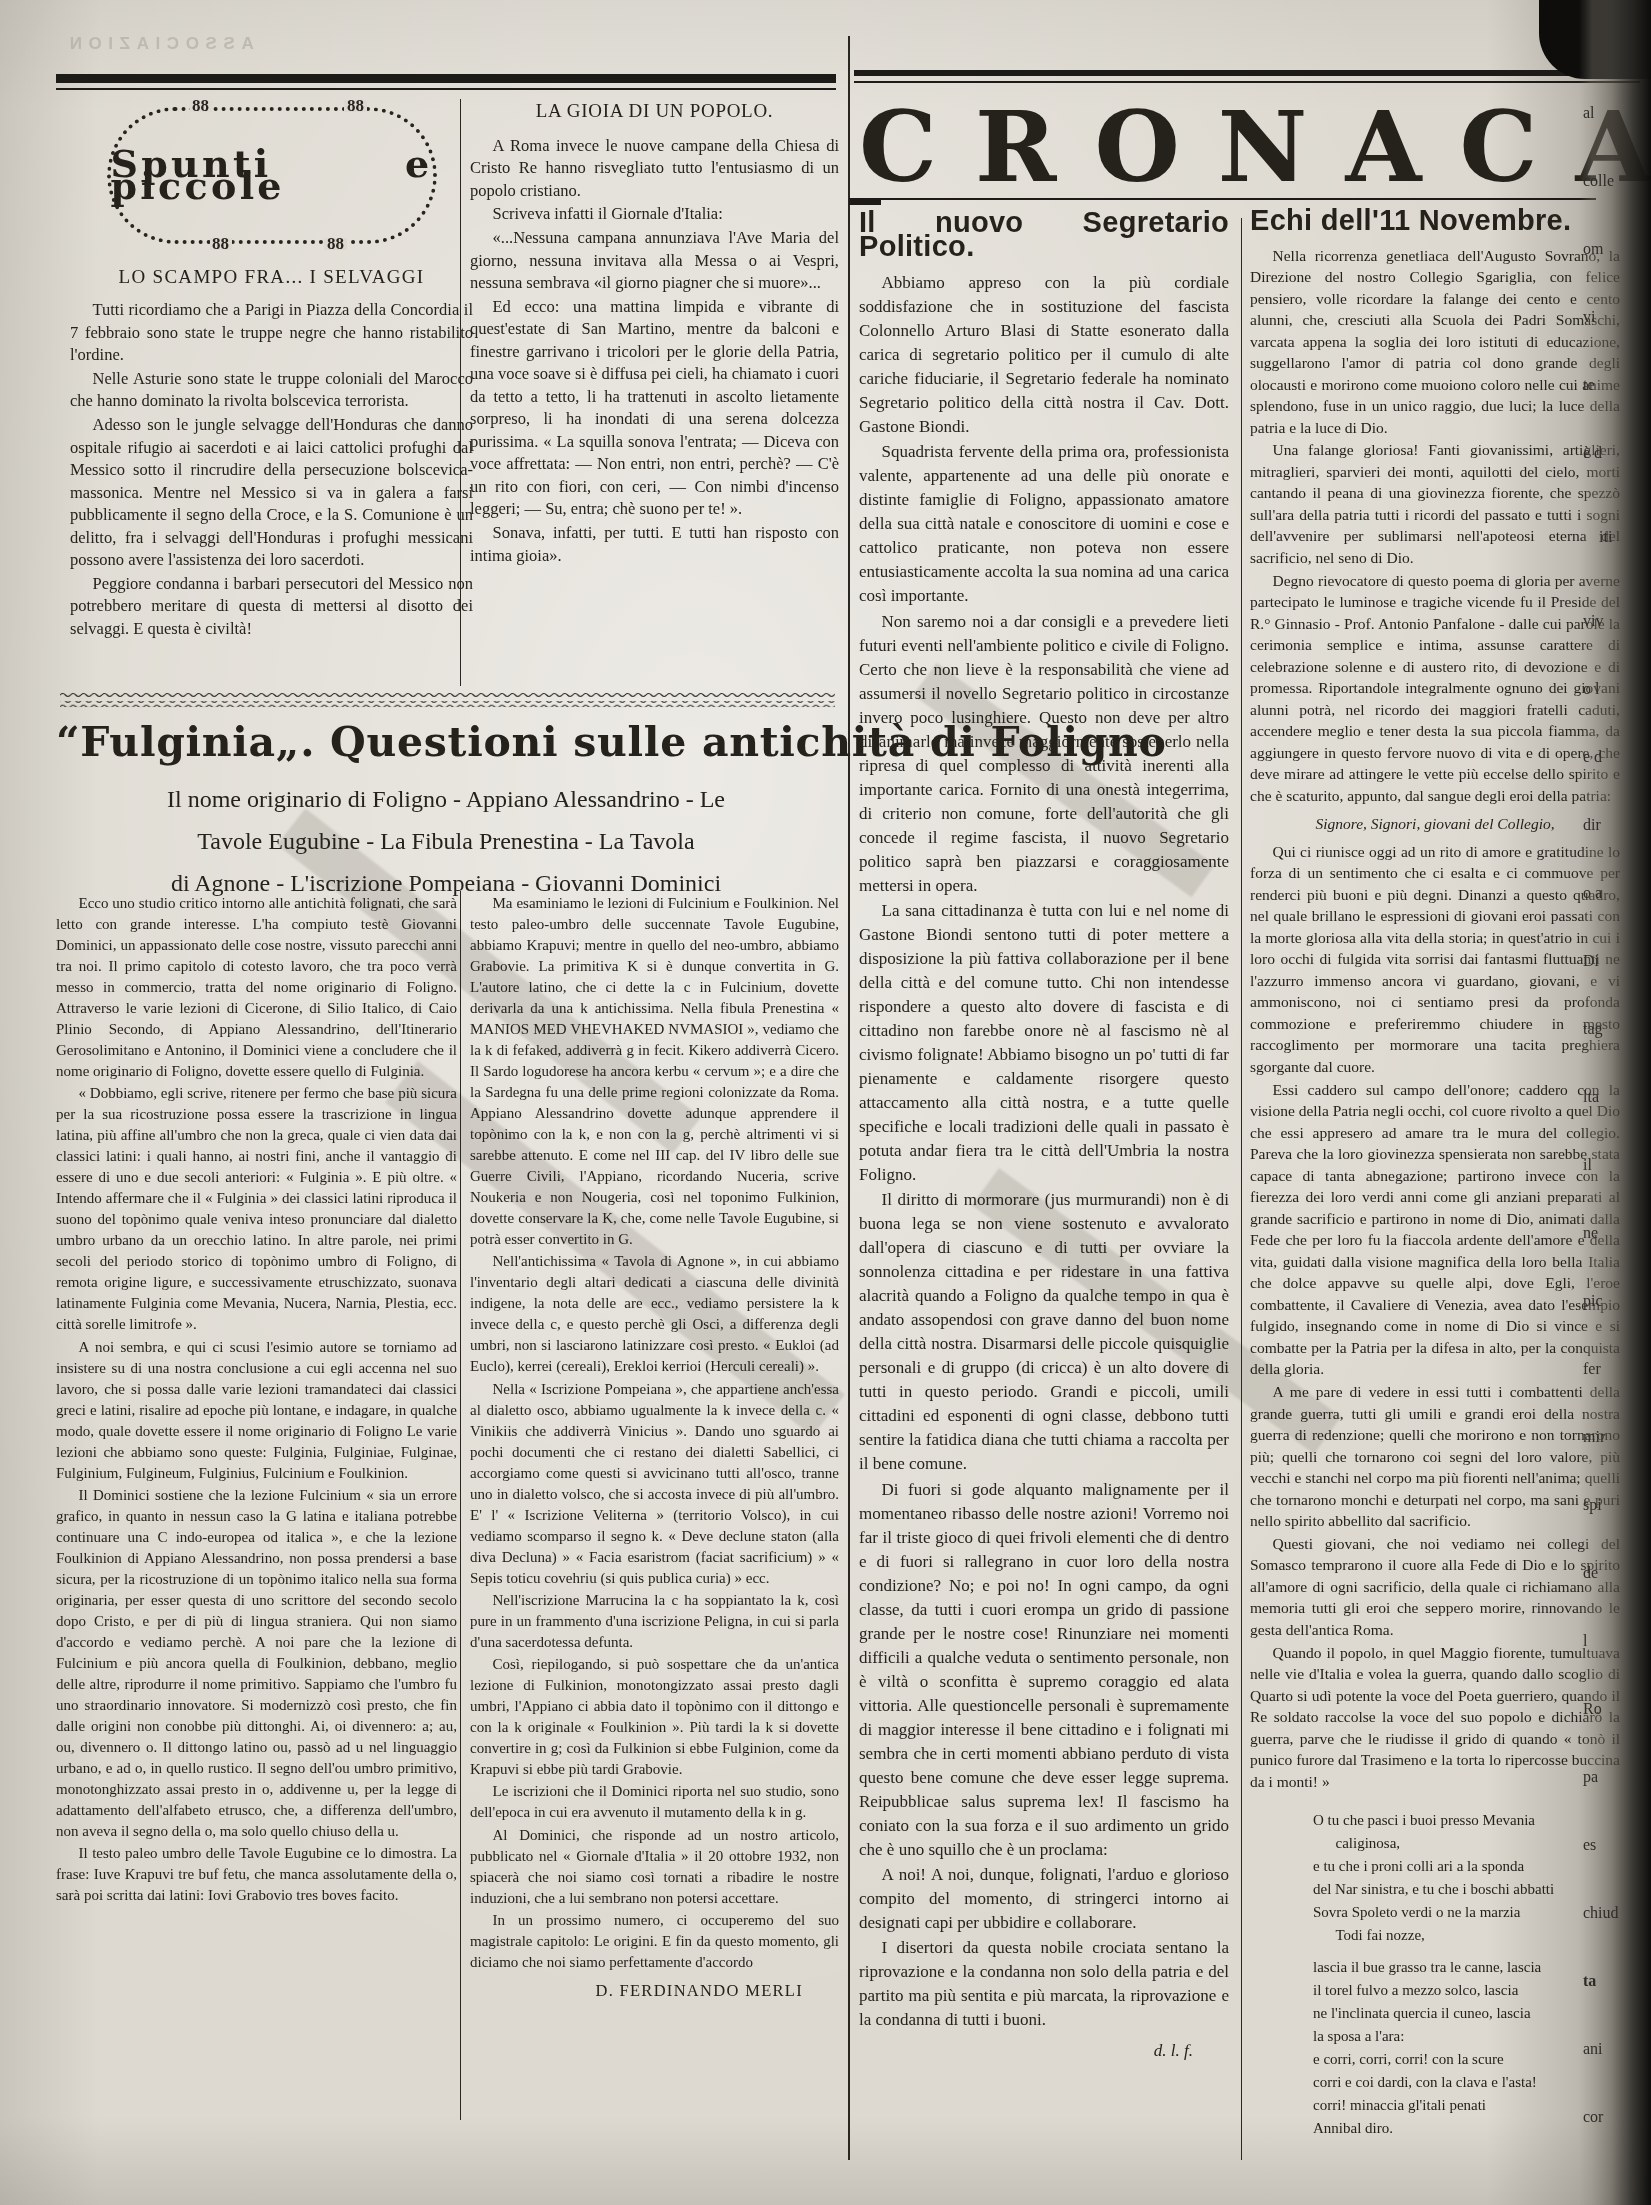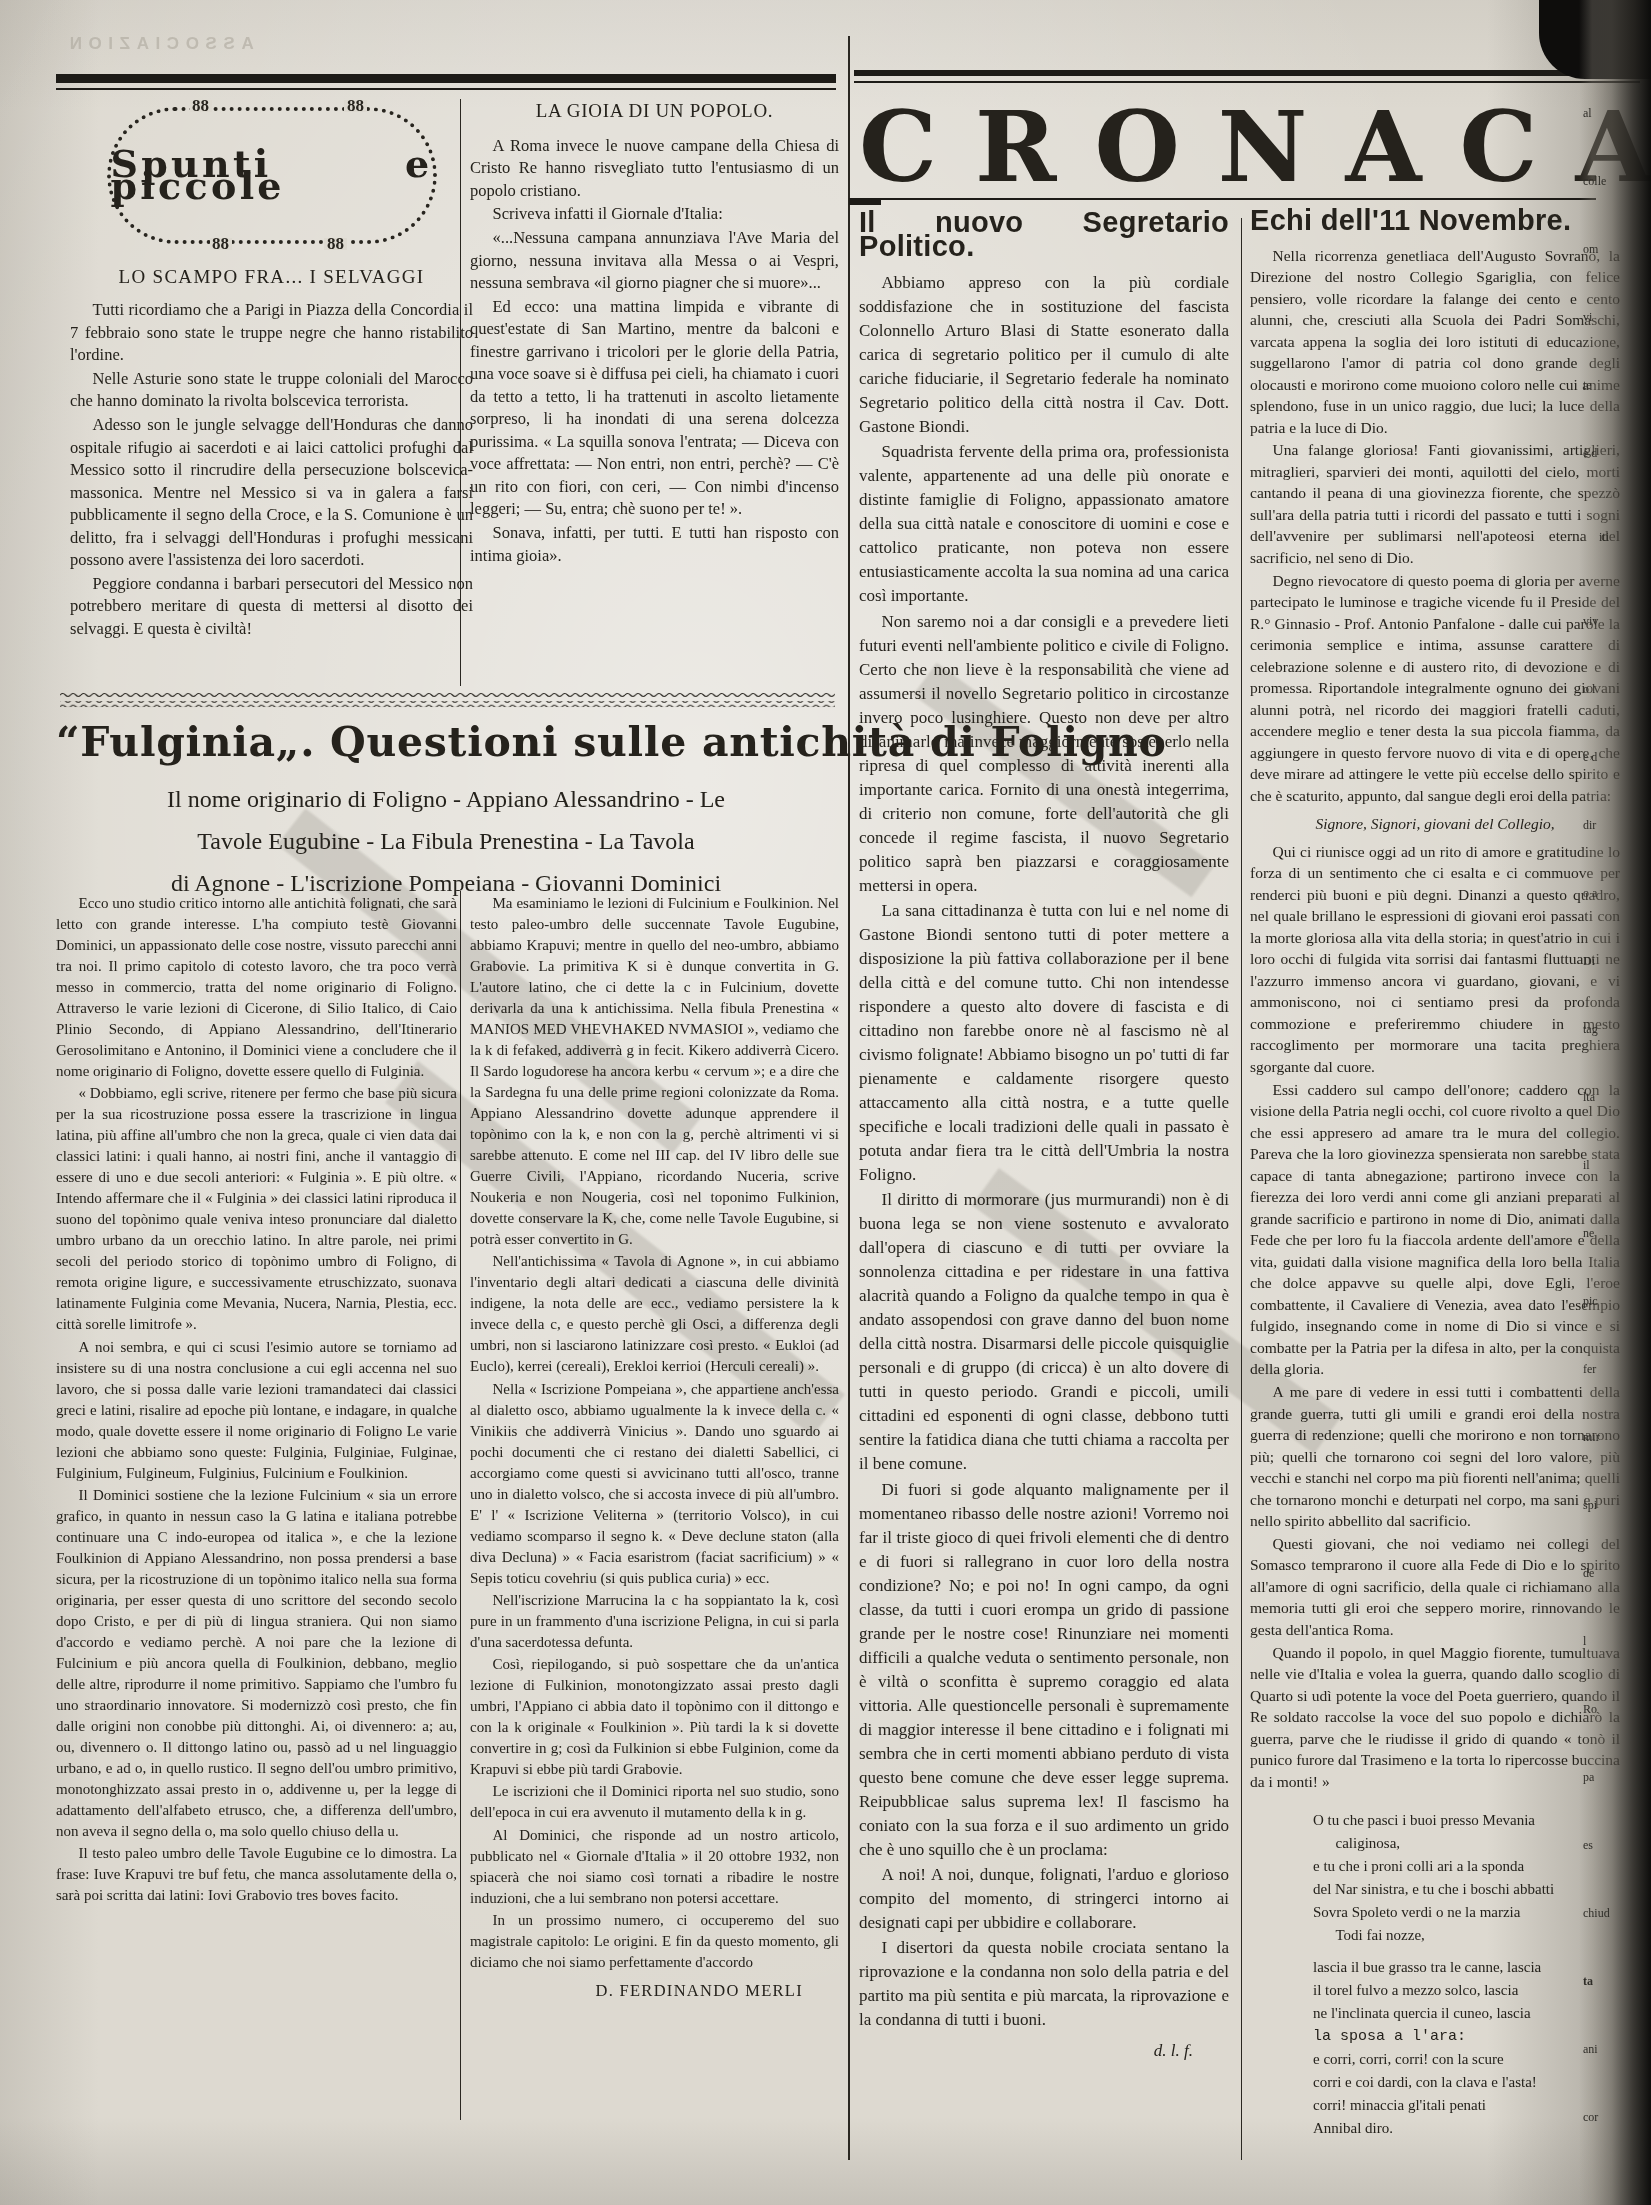--- a/index.html
+++ b/index.html
@@ -55,21 +55,21 @@
   .poem{margin:17px 0 0 63px;font-size:15px;line-height:23px;}
   .poem p{margin:0;white-space:pre-wrap;text-indent:0;}
   .poem p.gap{margin-top:9.2px;}
   
   .fold{
     left:1579px;top:0;width:73px;height:2205px;
     background:linear-gradient(to right, rgba(0,0,0,0) 0%, rgba(140,135,125,.35) 18%,
       rgba(95,91,83,.55) 45%, rgba(40,38,34,.85) 75%, #0b0b0a 100%);
   }
   .fold-inner{position:absolute;left:4px;top:79px;width:46px;color:#2e2c27;
-    font-size:12px;line-height:68px;overflow:hidden;height:2048px;}
+    font-size:16px;line-height:68px;overflow:hidden;height:2048px;}
   .fold-inner p{margin:0;}
   .blob{background:#0e0d0c;border-radius:0 0 0 46px;}
   .wavy-svg{display:block;}
 </style>
 </head>
 <body>
 
 <div id="page">
 
   <div class="abs ghost-text" style="left:63px;top:34px;">ASSOCIAZION</div>
@@ -154,21 +154,21 @@
     <div class="poem">
         <p class="" style="white-space: pre-wrap;">O tu che pasci i buoi presso Mevania</p>
         <p class="" style="white-space: pre-wrap;">      caliginosa,</p>
         <p class="" style="white-space: pre-wrap;">e tu che i proni colli ari a la sponda</p>
         <p class="" style="white-space: pre-wrap;">del Nar sinistra, e tu che i boschi abbatti</p>
         <p class="" style="white-space: pre-wrap;">Sovra Spoleto verdi o ne la marzia</p>
         <p class="" style="white-space: pre-wrap;">      Todi fai nozze,</p>
         <p class="gap" style="white-space: pre-wrap;">lascia il bue grasso tra le canne, lascia</p>
         <p class="" style="white-space: pre-wrap;">il torel fulvo a mezzo solco, lascia</p>
         <p class="" style="white-space: pre-wrap;">ne l'inclinata quercia il cuneo, lascia</p>
-        <p class="" style="white-space: pre-wrap; font-family: Liberation Mono, monospace;">la sposa a l'ara:</p>
+        <p class="" style="white-space: pre-wrap;">la sposa a l'ara:</p>
         <p class="" style="white-space: pre-wrap;">e corri, corri, corri! con la scure</p>
         <p class="" style="white-space: pre-wrap;">corri e coi dardi, con la clava e l'asta!</p>
         <p class="" style="white-space: pre-wrap;">corri! minaccia gl'itali penati</p>
         <p class="" style="white-space: pre-wrap;">Annibal diro.</p>
       </div>
   </div>
 
   <svg class="abs wavy-svg" style="left:56px;top:692px;" width="783" height="17" viewBox="0 0 1185 26">
     <defs>
       <pattern id="wv" width="16" height="9" patternUnits="userSpaceOnUse">

